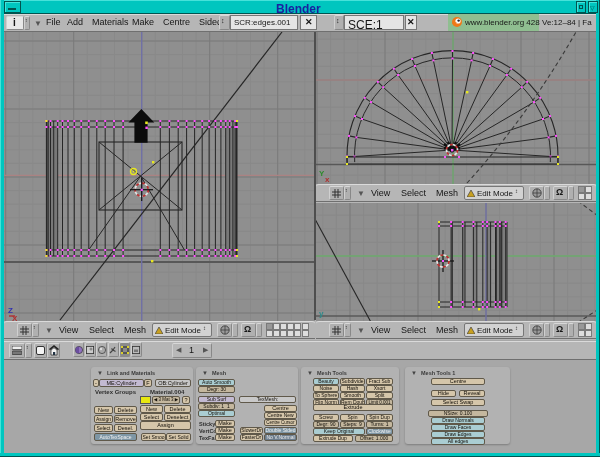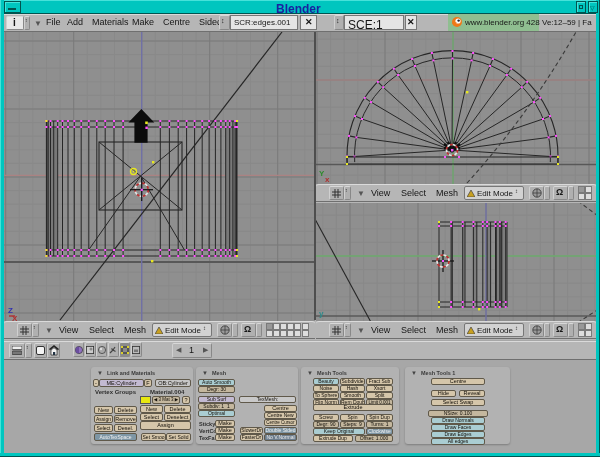--- a/index.html
+++ b/index.html
@@ -45,21 +45,21 @@
 <div class="abs" style="left:405px;top:15px;width:12px;height:15px;background:#e5e5e5;border:1px solid #777"></div>
 <div class="abs t" style="left:407px;top:17px;font-size:9px;font-weight:bold">✕</div>
 <div class="abs" style="left:448px;top:14px;width:91px;height:17px;background:#8fbe90"></div>
 <svg class="abs" style="left:451px;top:16px" width="12" height="12" viewBox="0 0 12 12">
       <circle cx="6" cy="6" r="5" fill="#f07818"></circle>
       <circle cx="7" cy="5" r="2.6" fill="#fff"></circle>
       <circle cx="7.6" cy="4.6" r="1.2" fill="#223"></circle>
       <path d="M1 7 L6 6 L3 9 Z" fill="#f07818"></path>
     </svg>
 <div class="abs t" style="left:465px;top:18px;font-size:8px">www.blender.org 428</div>
-<div class="abs t" style="left:542px;top:18px;font-size:8px">Ve:12–59 | Fa</div>
+<div class="abs t" style="left:542px;top:18px;font-size:8px">Ve:12–84 | Fa</div>
 <svg class="abs" style="left:4px;top:32px" width="311" height="289" viewBox="0 0 311 289">
       <rect width="311" height="289" fill="#8f8f8f"></rect>
       <line x1="-11.9" y1="0" x2="-11.9" y2="289" stroke="#898989" stroke-width="1"></line>
       <line x1="1.7" y1="0" x2="1.7" y2="289" stroke="#898989" stroke-width="1"></line>
       <line x1="15.3" y1="0" x2="15.3" y2="289" stroke="#898989" stroke-width="1"></line>
       <line x1="28.9" y1="0" x2="28.9" y2="289" stroke="#898989" stroke-width="1"></line>
       <line x1="42.5" y1="0" x2="42.5" y2="289" stroke="#898989" stroke-width="1"></line>
       <line x1="56.1" y1="0" x2="56.1" y2="289" stroke="#898989" stroke-width="1"></line>
       <line x1="69.7" y1="0" x2="69.7" y2="289" stroke="#898989" stroke-width="1"></line>
       <line x1="83.3" y1="0" x2="83.3" y2="289" stroke="#898989" stroke-width="1"></line>

